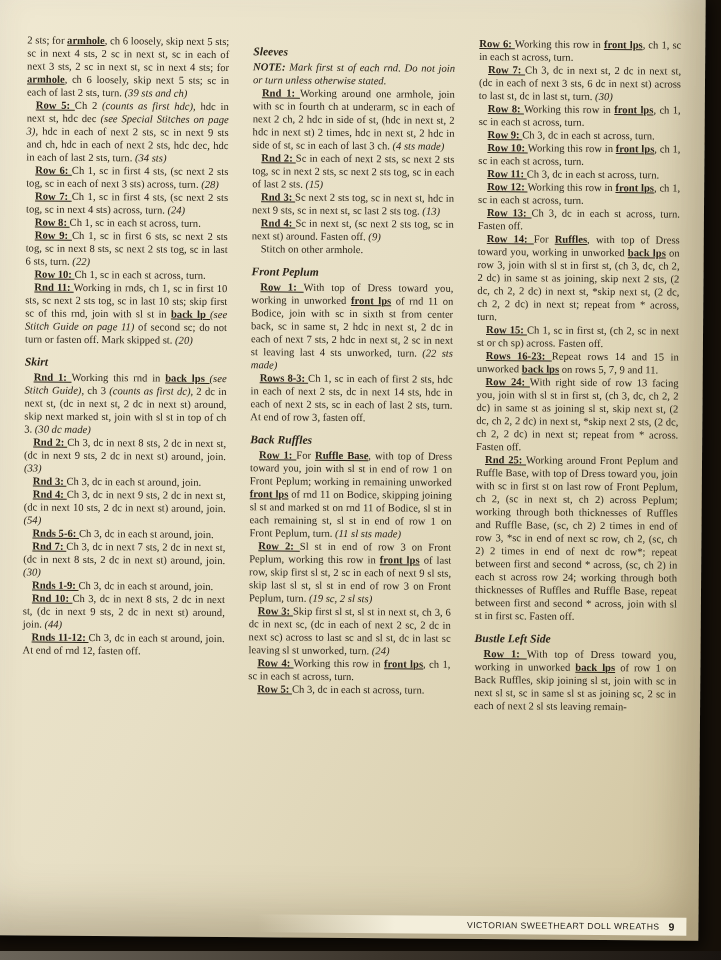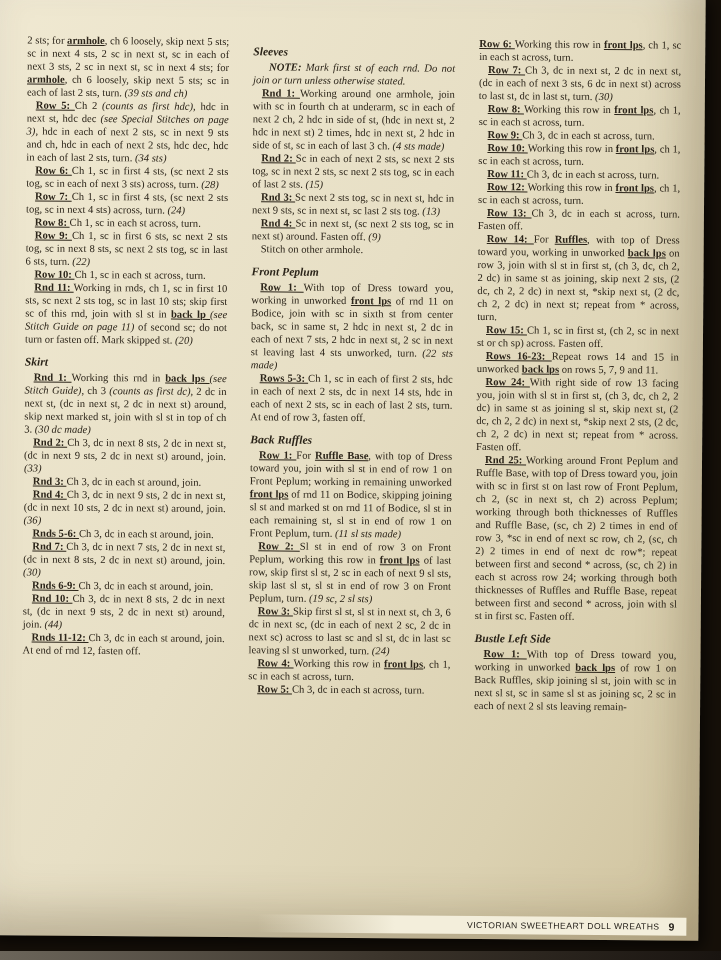--- a/index.html
+++ b/index.html
@@ -27,21 +27,21 @@
   }
   .col{flex:1;font-size:10.6px;line-height:13px;color:#2b2419;text-align:justify;}
   .para{margin:0;text-indent:9px;}
   .para.noind{text-indent:0;}
   .heading{
     font-size:11.6px;font-weight:bold;font-style:italic;
     margin:10px 0 2px;text-align:left;text-indent:0;
   }
   .r-b{font-weight:bold;text-decoration:underline;}
   .r-i{font-style:italic;}
-  .r-bi{font-weight:bold;font-style:italic;margin-left:16px;}
+  .r-bi{font-weight:bold;font-style:italic;}
   .footer{
     position:absolute;right:12px;bottom:5px;left:38%;height:18px;
     background:linear-gradient(90deg,rgba(246,241,226,0) 0%,#f3eedb 32%);
     display:flex;align-items:center;justify-content:flex-end;
     padding-right:12px;gap:9px;
     font-family:"Liberation Sans", sans-serif;
     font-size:8.6px;letter-spacing:.45px;color:#1e1a14;
   }
   .footer .pg{font-weight:bold;font-size:10.5px;letter-spacing:0;}
 </style>
@@ -56,38 +56,38 @@
         <p class="para"><span class="r-b">Row 6: </span><span class="r-p">Ch 1, sc in first 4 sts, (sc next 2 sts tog, sc in each of next 3 sts) across, turn. </span><span class="r-i">(28)</span></p>
         <p class="para"><span class="r-b">Row 7: </span><span class="r-p">Ch 1, sc in first 4 sts, (sc next 2 sts tog, sc in next 4 sts) across, turn. </span><span class="r-i">(24)</span></p>
         <p class="para"><span class="r-b">Row 8: </span><span class="r-p">Ch 1, sc in each st across, turn.</span></p>
         <p class="para"><span class="r-b">Row 9: </span><span class="r-p">Ch 1, sc in first 6 sts, sc next 2 sts tog, sc in next 8 sts, sc next 2 sts tog, sc in last 6 sts, turn. </span><span class="r-i">(22)</span></p>
         <p class="para"><span class="r-b">Row 10: </span><span class="r-p">Ch 1, sc in each st across, turn.</span></p>
         <p class="para"><span class="r-b">Rnd 11: </span><span class="r-p">Working in rnds, ch 1, sc in first 10 sts, sc next 2 sts tog, sc in last 10 sts; skip first sc of this rnd, join with sl st in </span><span class="r-b">back lp </span><span class="r-i">(see Stitch Guide on page 11)</span><span class="r-p"> of second sc; do not turn or fasten off. Mark skipped st. </span><span class="r-i">(20)</span></p>
         <h3 class="heading">Skirt</h3>
         <p class="para"><span class="r-b">Rnd 1: </span><span class="r-p">Working this rnd in </span><span class="r-b">back lps </span><span class="r-i">(see Stitch Guide)</span><span class="r-p">, ch 3 </span><span class="r-i">(counts as first dc)</span><span class="r-p">, 2 dc in next st, (dc in next st, 2 dc in next st) around, skip next marked st, join with sl st in top of ch 3. </span><span class="r-i">(30 dc made)</span></p>
         <p class="para"><span class="r-b">Rnd 2: </span><span class="r-p">Ch 3, dc in next 8 sts, 2 dc in next st, (dc in next 9 sts, 2 dc in next st) around, join. </span><span class="r-i">(33)</span></p>
         <p class="para"><span class="r-b">Rnd 3: </span><span class="r-p">Ch 3, dc in each st around, join.</span></p>
-        <p class="para"><span class="r-b">Rnd 4: </span><span class="r-p">Ch 3, dc in next 9 sts, 2 dc in next st, (dc in next 10 sts, 2 dc in next st) around, join. </span><span class="r-i">(36)</span></p>
+        <p class="para"><span class="r-b">Rnd 4: </span><span class="r-p">Ch 3, dc in next 9 sts, 2 dc in next st, (dc in next 10 sts, 2 dc in next st) around, join. </span><span class="r-i">(54)</span></p>
         <p class="para"><span class="r-b">Rnds 5-6: </span><span class="r-p">Ch 3, dc in each st around, join.</span></p>
         <p class="para"><span class="r-b">Rnd 7: </span><span class="r-p">Ch 3, dc in next 7 sts, 2 dc in next st, (dc in next 8 sts, 2 dc in next st) around, join. </span><span class="r-i">(30)</span></p>
-        <p class="para"><span class="r-b">Rnds 6-9: </span><span class="r-p">Ch 3, dc in each st around, join.</span></p>
+        <p class="para"><span class="r-b">Rnds 1-9: </span><span class="r-p">Ch 3, dc in each st around, join.</span></p>
         <p class="para"><span class="r-b">Rnd 10: </span><span class="r-p">Ch 3, dc in next 8 sts, 2 dc in next st, (dc in next 9 sts, 2 dc in next st) around, join. </span><span class="r-i">(44)</span></p>
         <p class="para"><span class="r-b">Rnds 11-12: </span><span class="r-p">Ch 3, dc in each st around, join. At end of rnd 12, fasten off.</span></p>
       </div>
       <div class="col">
         <h3 class="heading">Sleeves</h3>
         <p class="para noind"><span class="r-bi">NOTE: </span><span class="r-i">Mark first st of each rnd. Do not join or turn unless otherwise stated.</span></p>
         <p class="para"><span class="r-b">Rnd 1: </span><span class="r-p">Working around one armhole, join with sc in fourth ch at underarm, sc in each of next 2 ch, 2 hdc in side of st, (hdc in next st, 2 hdc in next st) 2 times, hdc in next st, 2 hdc in side of st, sc in each of last 3 ch. </span><span class="r-i">(4 sts made)</span></p>
         <p class="para"><span class="r-b">Rnd 2: </span><span class="r-p">Sc in each of next 2 sts, sc next 2 sts tog, sc in next 2 sts, sc next 2 sts tog, sc in each of last 2 sts. </span><span class="r-i">(15)</span></p>
         <p class="para"><span class="r-b">Rnd 3: </span><span class="r-p">Sc next 2 sts tog, sc in next st, hdc in next 9 sts, sc in next st, sc last 2 sts tog. </span><span class="r-i">(13)</span></p>
         <p class="para"><span class="r-b">Rnd 4: </span><span class="r-p">Sc in next st, (sc next 2 sts tog, sc in next st) around. Fasten off. </span><span class="r-i">(9)</span></p>
         <p class="para"><span class="r-p">Stitch on other armhole.</span></p>
         <h3 class="heading">Front Peplum</h3>
         <p class="para"><span class="r-b">Row 1: </span><span class="r-p">With top of Dress toward you, working in unworked </span><span class="r-b">front lps</span><span class="r-p"> of rnd 11 on Bodice, join with sc in sixth st from center back, sc in same st, 2 hdc in next st, 2 dc in each of next 7 sts, 2 hdc in next st, 2 sc in next st leaving last 4 sts unworked, turn. </span><span class="r-i">(22 sts made)</span></p>
-        <p class="para"><span class="r-b">Rows 5-3: </span><span class="r-p">Ch 1, sc in each of first 2 sts, hdc in each of next 2 sts, dc in next 14 sts, hdc in each of next 2 sts, sc in each of last 2 sts, turn. At end of row 3, fasten off.</span></p>
+        <p class="para"><span class="r-b">Rows 8-3: </span><span class="r-p">Ch 1, sc in each of first 2 sts, hdc in each of next 2 sts, dc in next 14 sts, hdc in each of next 2 sts, sc in each of last 2 sts, turn. At end of row 3, fasten off.</span></p>
         <h3 class="heading">Back Ruffles</h3>
         <p class="para"><span class="r-b">Row 1: </span><span class="r-p">For </span><span class="r-b">Ruffle Base</span><span class="r-p">, with top of Dress toward you, join with sl st in end of row 1 on Front Peplum; working in remaining unworked </span><span class="r-b">front lps</span><span class="r-p"> of rnd 11 on Bodice, skipping joining sl st and marked st on rnd 11 of Bodice, sl st in each remaining st, sl st in end of row 1 on Front Peplum, turn. </span><span class="r-i">(11 sl sts made)</span></p>
         <p class="para"><span class="r-b">Row 2: </span><span class="r-p">Sl st in end of row 3 on Front Peplum, working this row in </span><span class="r-b">front lps</span><span class="r-p"> of last row, skip first sl st, 2 sc in each of next 9 sl sts, skip last sl st, sl st in end of row 3 on Front Peplum, turn. </span><span class="r-i">(19 sc, 2 sl sts)</span></p>
         <p class="para"><span class="r-b">Row 3: </span><span class="r-p">Skip first sl st, sl st in next st, ch 3, 6 dc in next sc, (dc in each of next 2 sc, 2 dc in next sc) across to last sc and sl st, dc in last sc leaving sl st unworked, turn. </span><span class="r-i">(24)</span></p>
         <p class="para"><span class="r-b">Row 4: </span><span class="r-p">Working this row in </span><span class="r-b">front lps</span><span class="r-p">, ch 1, sc in each st across, turn.</span></p>
         <p class="para"><span class="r-b">Row 5: </span><span class="r-p">Ch 3, dc in each st across, turn.</span></p>
       </div>
       <div class="col">
         <p class="para noind"><span class="r-b">Row 6: </span><span class="r-p">Working this row in </span><span class="r-b">front lps</span><span class="r-p">, ch 1, sc in each st across, turn.</span></p>
         <p class="para"><span class="r-b">Row 7: </span><span class="r-p">Ch 3, dc in next st, 2 dc in next st, (dc in each of next 3 sts, 6 dc in next st) across to last st, dc in last st, turn. </span><span class="r-i">(30)</span></p>

